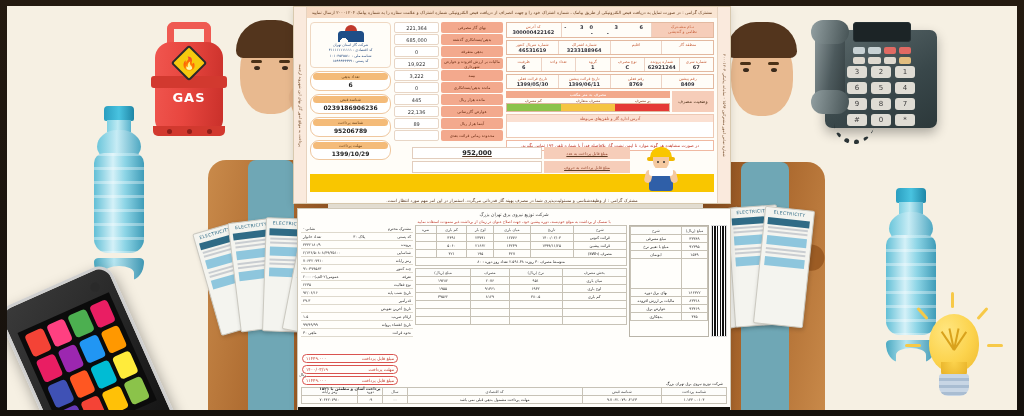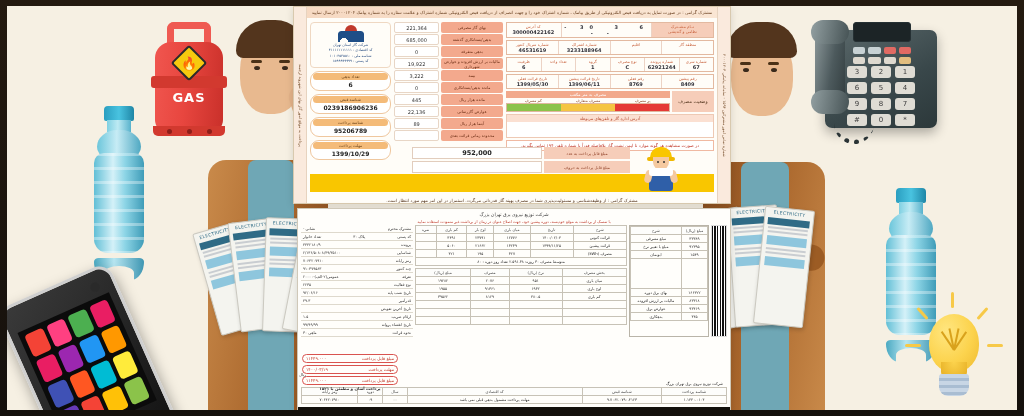--- a/index.html
+++ b/index.html
@@ -692,21 +692,21 @@
           <span class="pk">شناسه پرداخت</span>
           <span class="pv">95206789</span>
         </div>
         <div class="pillbox">
           <span class="pk">مهلت پرداخت</span>
           <span class="pv">1399/10/29</span>
         </div>
       </div>
     </div>
 
-    <div style="position:absolute; left:118px; right:100px; bottom:30px;">
+    <div style="position:absolute; left:118px; right:100px; bottom:30px;text-decoration:underline;">
       <div class="paybar">
         <div class="pl">مبلغ قابل پرداخت به عدد</div>
         <div class="pv">952,000</div>
       </div>
       <div class="paybar" style="margin-top:2px;">
         <div class="pl">مبلغ قابل پرداخت به حروف</div>
         <div class="pv"></div>
       </div>
     </div>
 

